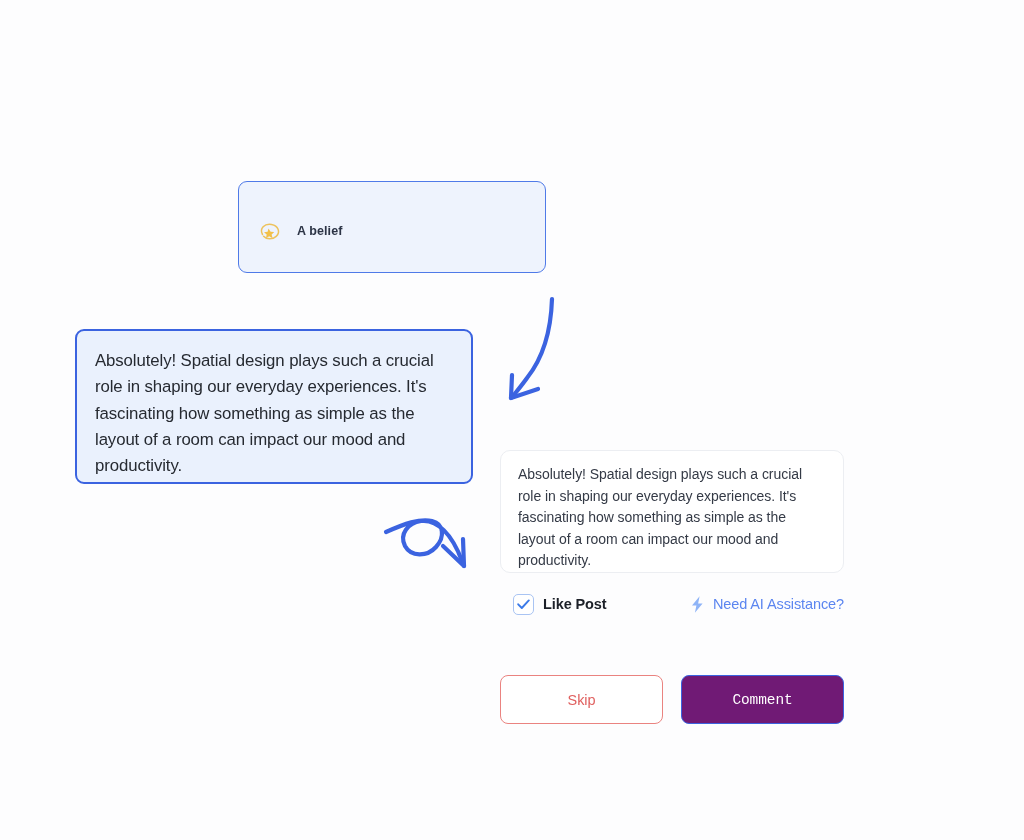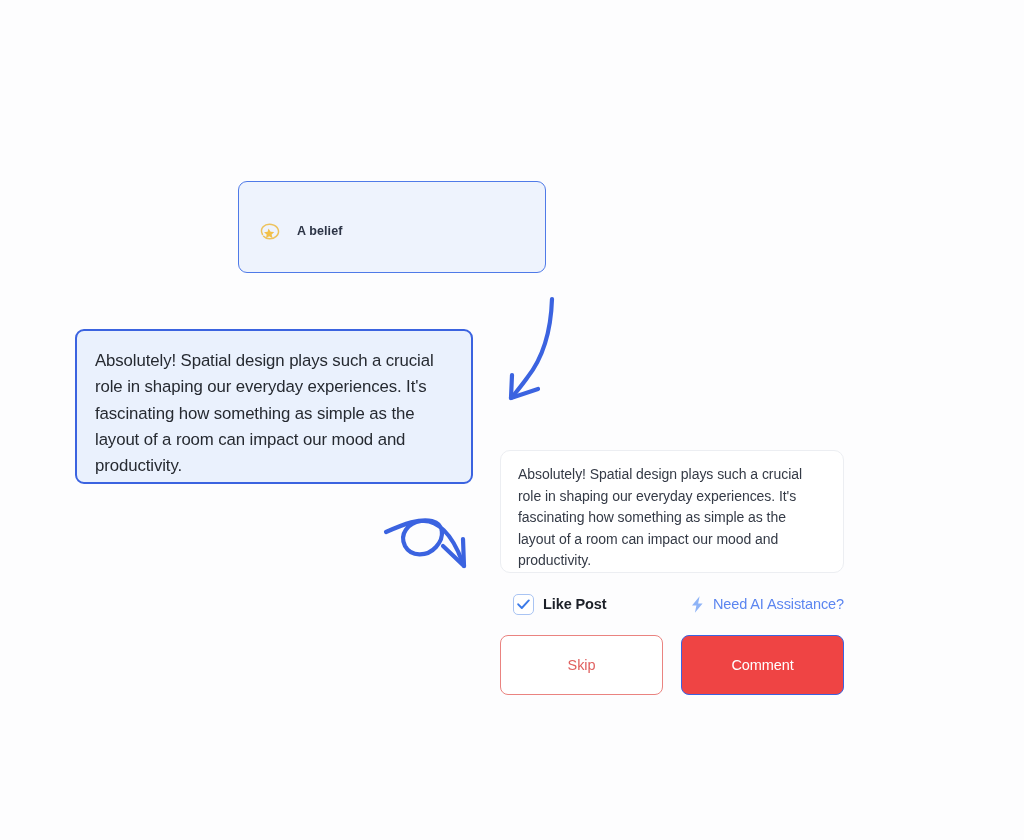--- a/index.html
+++ b/index.html
@@ -167,40 +167,42 @@
 
   
   .actions-row {
     margin-top: 18px;
     display: flex;
     gap: 18px;
   }
   .btn {
     box-sizing: border-box;
     width: 163px;
-    height: 60px;
+    height: 49px;
     border-radius: 8px;
     font-size: 14.5px;
     display: flex;
     align-items: center;
     justify-content: center;
     cursor: pointer;
     font-family: inherit;
     letter-spacing: -0.1px;
     padding: 0;
+    margin-top: 40px;
   }
   .btn-skip {
     background: #ffffff;
     border: 1.3px solid #ea8380;
     color: #e0605f;
   }
   .btn-comment {
-    background: #ef4444;
+    background: #701a75;
     border: 1.3px solid #3b63e0;
     color: #ffffff;
+    font-family: Liberation Mono, monospace;
   }
 </style>
 </head>
 <body>
 
 <div id="stage">
 
   <svg id="arrow-layer" viewBox="0 0 1024 840" xmlns="http://www.w3.org/2000/svg">
 
     <g>

